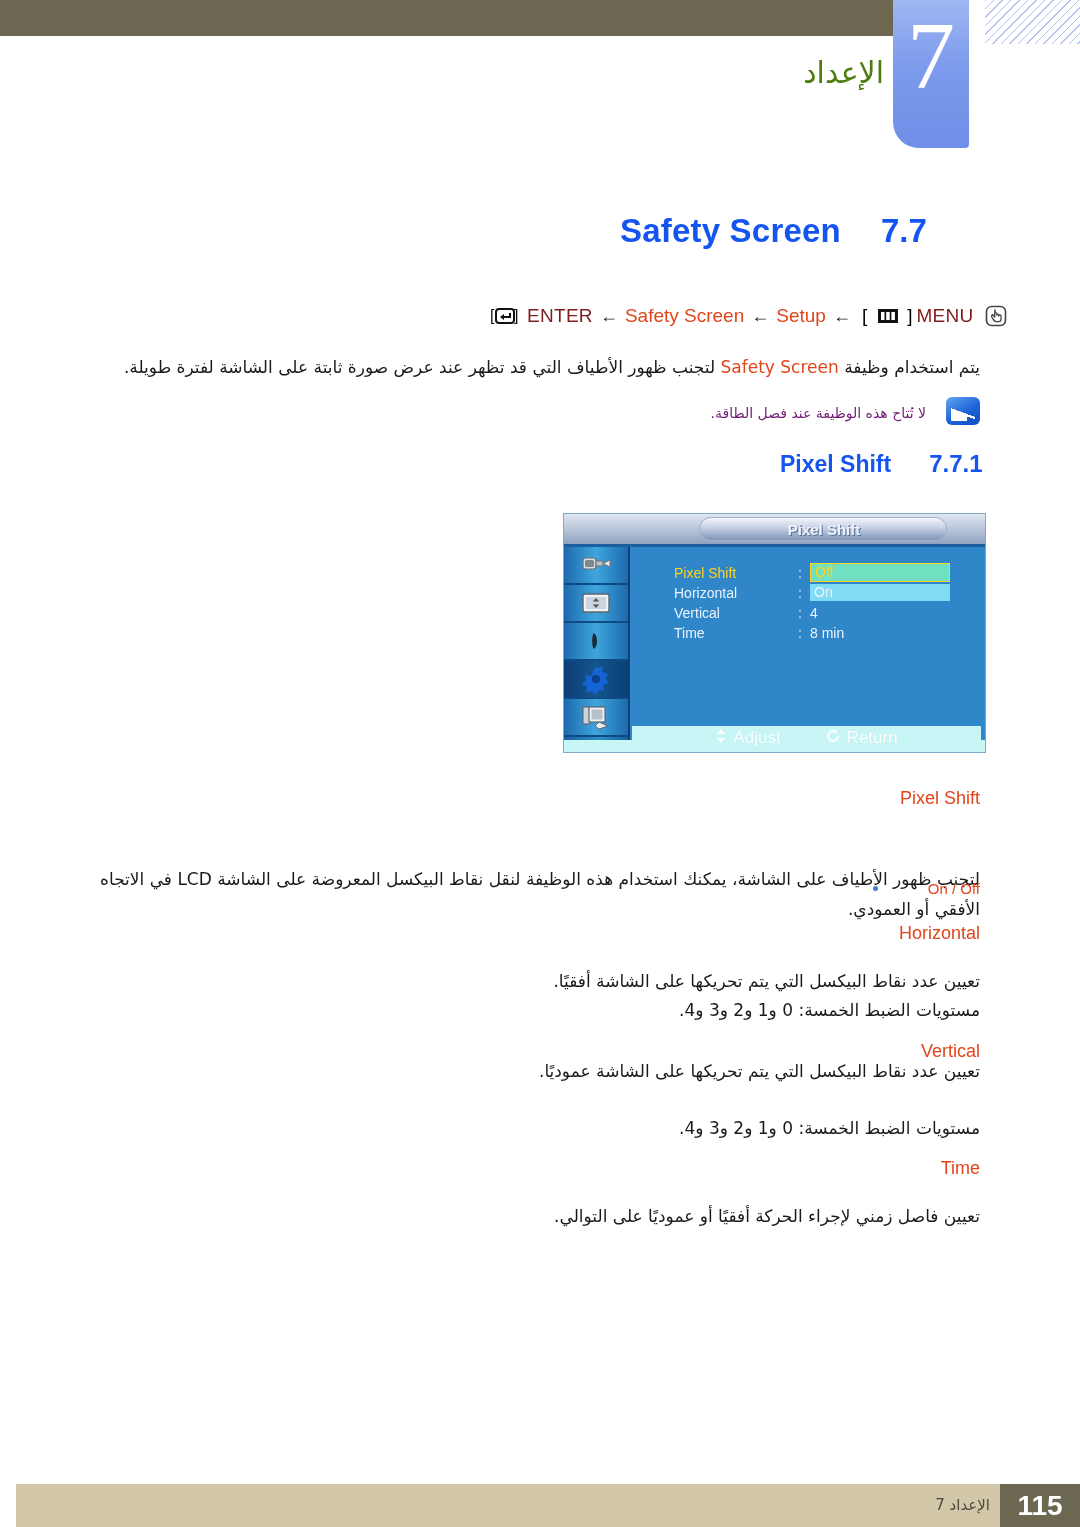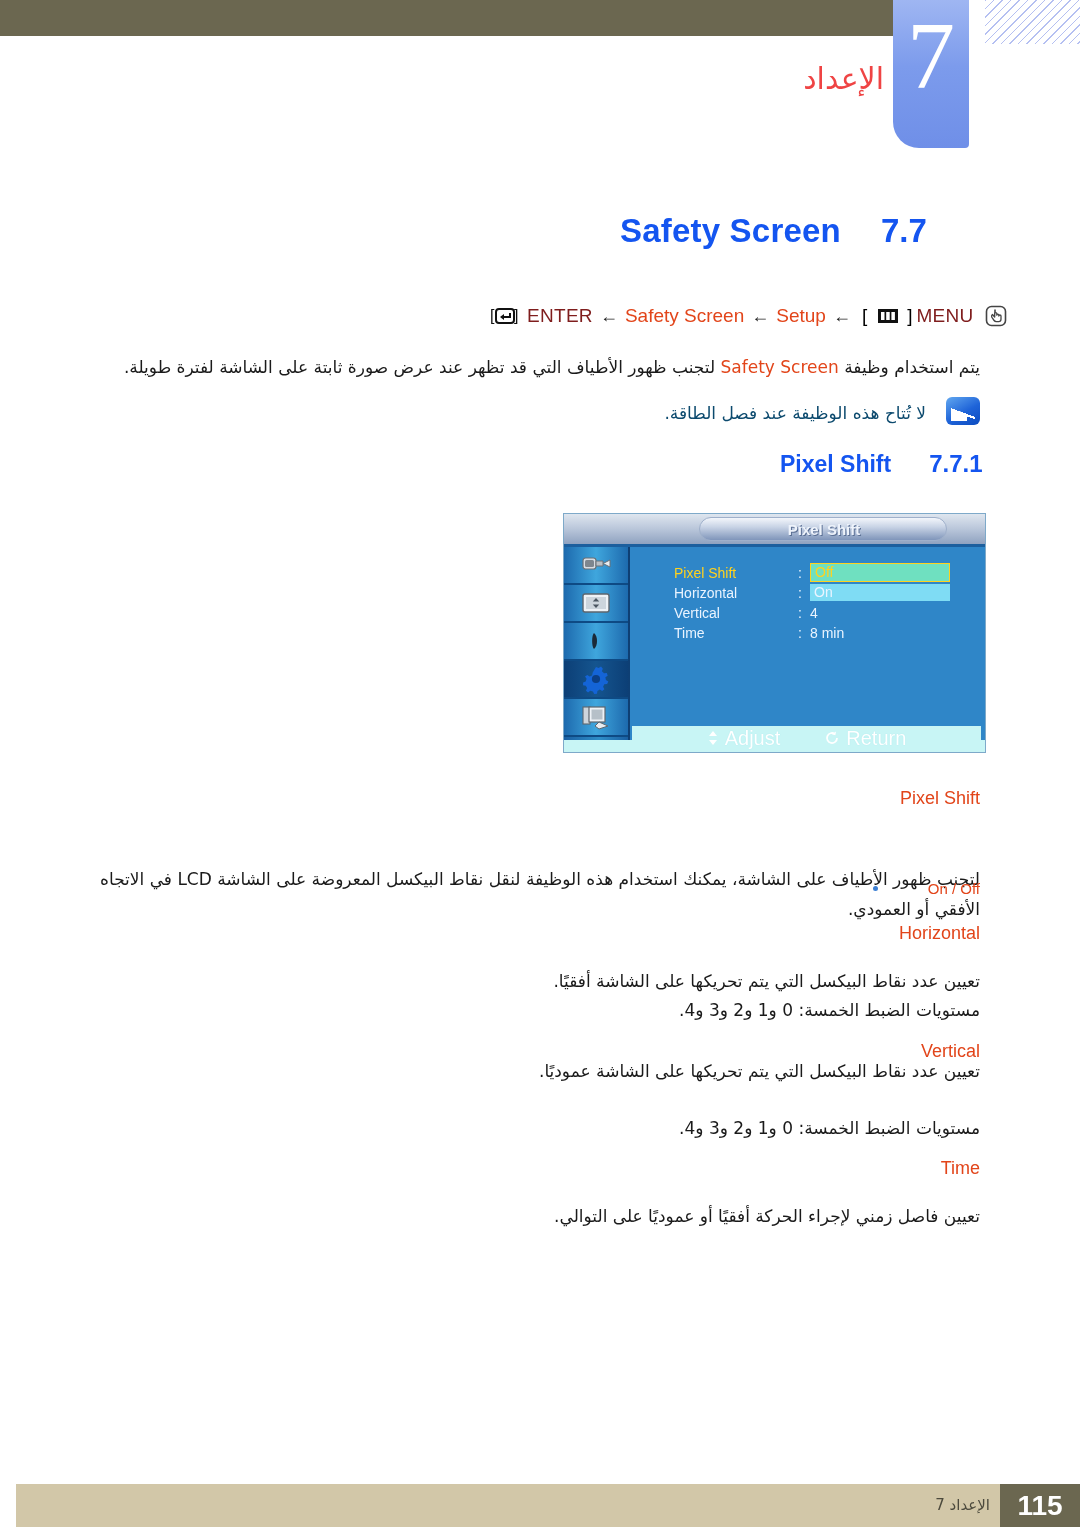--- a/index.html
+++ b/index.html
@@ -50,23 +50,23 @@
     width: 76px;
     text-align: center;
     font-size: 96px;
     line-height: 104px;
     font-weight: 400;
     color: #ffffff;
     font-family: "Liberation Serif", "DejaVu Serif", serif;
   }
   .chapter-title {
     position: absolute;
-    right: 196px; top: 61px;
+    right: 196px; top: 55px;
     font-size: 30px;
-    color: #ef4444;
+    color: #4d7c0f;
     font-family: "DejaVu Sans", sans-serif;
     direction: rtl;
   }
 
   
   .sec-title-row {
     position: absolute;
     display: flex;
     flex-direction: row;
     align-items: baseline;
@@ -159,23 +159,23 @@
   .note-icon::after {
     content: "";
     position: absolute;
     left: 5px; top: 8px;
     width: 24px; height: 16px;
     background:
       radial-gradient(ellipse at 20% 90%, #ffffff 0 42%, transparent 43%),
       linear-gradient(200deg, transparent 0 48%, #ffffff 48% 58%, transparent 58%);
   }
   .note-text {
-    font-size: 17px;
+    font-size: 14px;
     line-height: 28px;
-    color: #0c4a6e;
+    color: #701a75;
     font-family: "DejaVu Sans", sans-serif;
     direction: rtl;
     padding-top: 2px;
   }
 
   
   .osd {
     position: absolute;
     left: 563px; top: 513px;
     width: 423px; height: 240px;
@@ -293,23 +293,22 @@
     justify-content: center;
     gap: 44px;
   }
   .osd-bottom-left-fill {
     position: absolute;
     left: 0; right: 0; bottom: 0; height: 12px;
     background: #c8f5f5;
   }
   .osd-hint {
     display: flex;
-    align-items: center;
     gap: 6px;
-    font-size: 20px;
+    font-size: 17px;
     color: #ffffff;
     text-shadow: 0 0 1px #9fe6ea;
   }
 
   
   .sub-head {
     position: absolute;
     font-size: 18px;
     color: #e2451a;
     direction: ltr;

